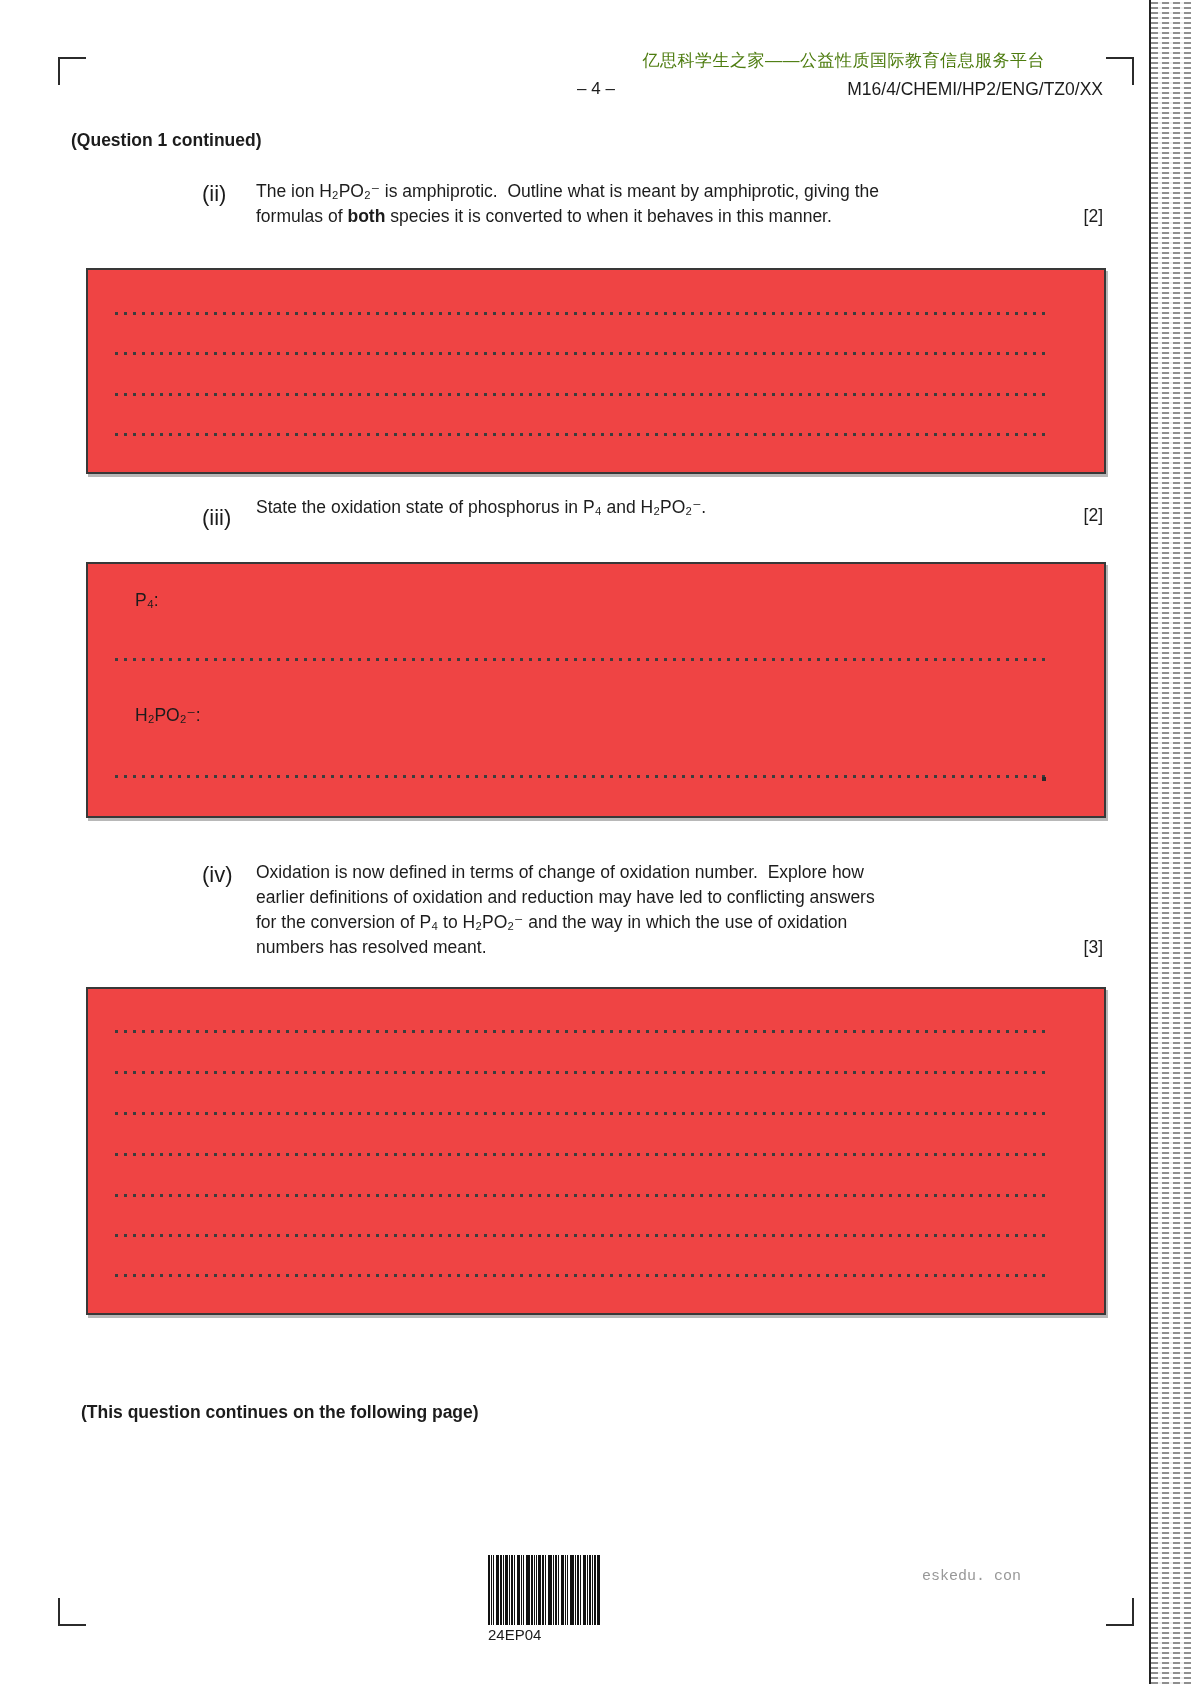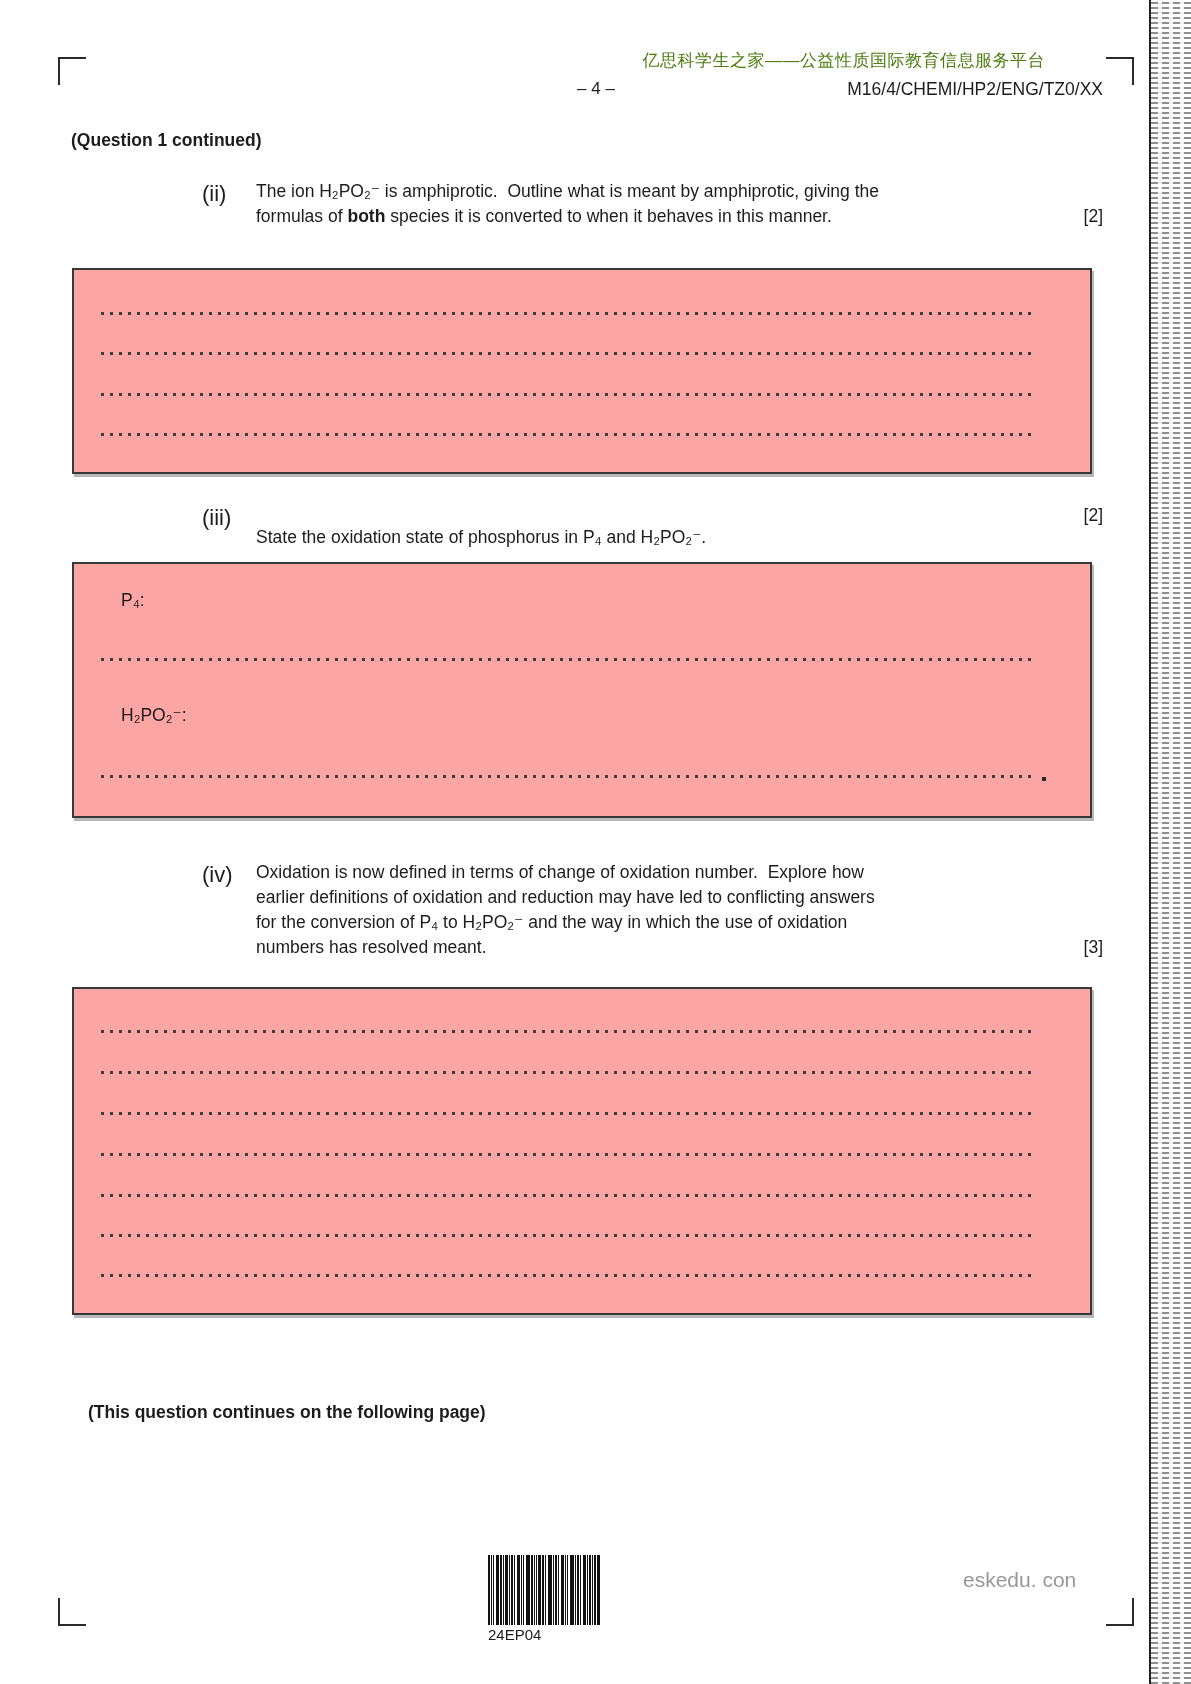--- a/index.html
+++ b/index.html
@@ -36,39 +36,39 @@
   }
   .q-continued{
     position:absolute; top:130px; left:71px; font-size:17.5px; font-weight:bold; white-space:pre;
   }
   .qnum{position:absolute; left:202px; font-size:22px; white-space:pre;}
   .qline{position:absolute; left:256px; font-size:17.5px; white-space:pre;}
   .marks{position:absolute; right:88px; font-size:17.5px; white-space:pre;}
   .bold{font-weight:bold;}
 
   .answer-box{
-    position:absolute; left:72px; width:1016px;
-    border:2px solid #383838; background:#fca5a5;
+    position:absolute; left:86px; width:1016px;
+    border:2px solid #383838; background:#ef4444;
     box-shadow:2px 3px 0 rgba(125,125,125,0.55);
   }
   .dotline{
     position:absolute; left:27px; width:934px; height:3px;
     background-image:repeating-linear-gradient(90deg, #3d3d3d 0 3px, transparent 3px 9px);
   }
   .box-label{position:absolute; left:47px; font-size:17.5px; white-space:pre;}
 
   .continuation-note{
-    position:absolute; top:1402px; left:81px; font-size:17.5px; font-weight:bold; white-space:pre;margin-left:7px;
+    position:absolute; top:1402px; left:81px; font-size:17.5px; font-weight:bold; white-space:pre;
   }
   .barcode-wrap{position:absolute; left:488px; top:1555px; width:112px; text-align:left;}
   .barcode-wrap svg{display:block;}
   .barcode-label{font-size:15px; margin-top:1px; white-space:pre;}
   .site-watermark{
-    position:absolute; left:963px; top:1568px; font-size:21px; color:#989898;
-    font-family:Liberation Sans, sans-serif; white-space:pre;
+    position:absolute; left:922px; top:1568px; font-size:15px; color:#989898;
+    font-family:Liberation Mono, monospace; white-space:pre;
   }
   .speck{position:absolute; left:1042px; top:777px; width:4px; height:4px; background:#2a2a2a;}
 </style>
 </head>
 <body>
 
 <div class="page">
 
   <div class="texture-strip"></div>
 
@@ -89,21 +89,21 @@
   <div class="marks" style="top:206px;">[2]</div>
 
   <div class="answer-box" style="top:268px; height:202px;">
     <div class="dotline" style="top:42px;"></div>
     <div class="dotline" style="top:82px;"></div>
     <div class="dotline" style="top:123px;"></div>
     <div class="dotline" style="top:163px;"></div>
   </div>
 
   <div class="qnum" style="top:505px;">(iii)</div>
-  <div class="qline" style="top:527px;">State the oxidation state of phosphorus in P₄ and H₂PO₂⁻.</div>
+  <div class="qline" style="top:497px;">State the oxidation state of phosphorus in P₄ and H₂PO₂⁻.</div>
   <div class="marks" style="top:505px;">[2]</div>
 
   <div class="answer-box" style="top:562px; height:252px;">
     <div class="box-label" style="top:26px;">P₄:</div>
     <div class="dotline" style="top:94px;"></div>
     <div class="box-label" style="top:141px;">H₂PO₂⁻:</div>
     <div class="dotline" style="top:211px;"></div>
   </div>
 
   <div class="qnum" style="top:862px;">(iv)</div>

